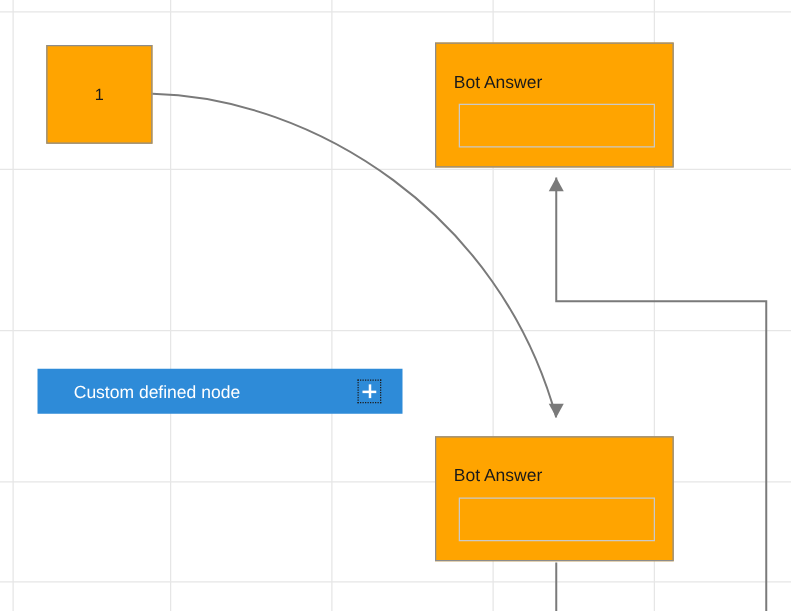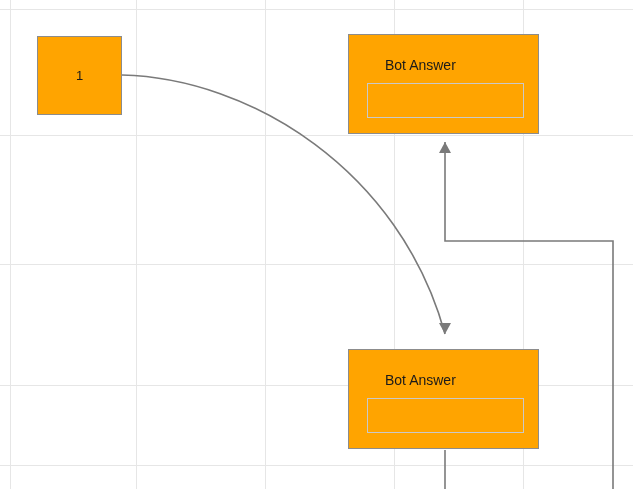--- a/index.html
+++ b/index.html
@@ -37,21 +37,21 @@
     align-items: center;
     justify-content: center;
   }
   .node-square-label {
     font-size: 13px;
     color: #1a1a1a;
     line-height: 1;
   }
   .node-title {
     position: absolute;
-    left: 36px;
+    left: 14px;
     top: 23px;
     font-size: 14px;
     color: #1a1a1a;
     line-height: 1;
     white-space: nowrap;
   }
   .node-slot {
     position: absolute;
     left: 18px;
     right: 14px;
@@ -124,20 +124,27 @@
   <div class="node" id="el-bot-top" style="left: 348px; top: 34px; width: 191px; height: 100px; background: rgb(255, 164, 0); border-color: rgb(140, 140, 140);">
     <div class="node-title">Bot Answer</div>
     <div class="node-slot"></div>
   </div>
 
   <div class="node" id="el-bot-bottom" style="left: 348px; top: 349px; width: 191px; height: 100px; background: rgb(255, 164, 0); border-color: rgb(140, 140, 140);">
     <div class="node-title">Bot Answer</div>
     <div class="node-slot"></div>
   </div>
 
+  <div class="palette-item" id="el-palette" style="left: 30px; top: 295px; width: 292px; height: 36px; background: rgb(46, 139, 216);">
+    <span class="palette-label">Custom defined node</span>
+    <span class="palette-add">
+      <span class="plus-h"></span>
+      <span class="plus-v"></span>
+    </span>
+  </div>
 
   <svg id="edge-layer" viewBox="0 0 633 489" width="633" height="489">
     <g id="edges" fill="none" stroke-width="1.6" stroke-linecap="butt">
         <path d="M 122 75 C 250 78 400 170 445 334" stroke="#7a7a7a" fill="none"></path>
         <path d="M 613 489 L 613 241 L 445 241 L 445 142" stroke="#7a7a7a" fill="none"></path>
         <path d="M 445 450 L 445 489" stroke="#7a7a7a" fill="none"></path>
       </g>
     <g id="arrows">
         <polygon points="439,323 451,323 445,334" fill="#7a7a7a"></polygon>
         <polygon points="439,153 451,153 445,142" fill="#7a7a7a"></polygon>

